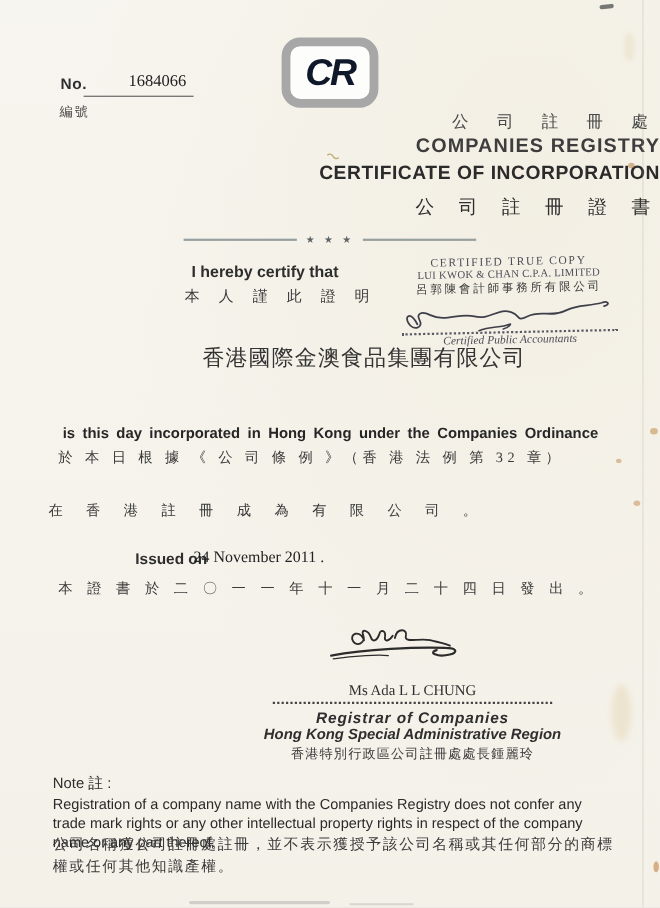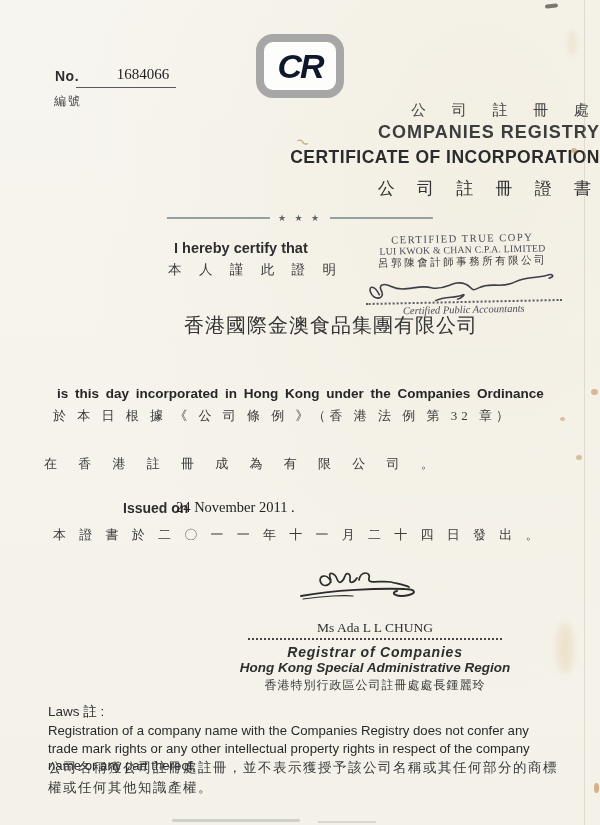--- a/index.html
+++ b/index.html
@@ -145,21 +145,21 @@
     <path d="M66 22 C68 12 78 14 76 20 C74 27 88 22 98 24 C106 26 112 27 116 29" fill="none" stroke="#2c2c2c" stroke-width="1.7" stroke-linecap="round"></path>
     <path d="M8 38 C40 32 86 30 112 31 C122 31 124 35 116 37 C104 40 96 35 104 33" fill="none" stroke="#2c2c2c" stroke-width="2" stroke-linecap="round"></path>
     <path d="M10 41 C30 38 52 37 60 38" fill="none" stroke="#2c2c2c" stroke-width="1.2" stroke-linecap="round"></path>
   </svg>
   <div class="abs serif reg-name">Ms Ada L L CHUNG</div>
   <div class="abs reg-dots"></div>
   <div class="abs reg-title">Registrar of Companies</div>
   <div class="abs reg-region">Hong Kong Special Administrative Region</div>
   <div class="abs cjk reg-zh">香港特別行政區公司註冊處處長鍾麗玲</div>
 
-  <div class="abs note-label">Laws 註 :</div>
+  <div class="abs note-label">Note 註 :</div>
   <div class="abs note-en">Registration of a company name with the Companies Registry does not confer any trade mark rights or any other intellectual property rights in respect of the company name or any part thereof.</div>
   <div class="abs cjk note-zh">公司名稱獲公司註冊處註冊，並不表示獲授予該公司名稱或其任何部分的商標權或任何其他知識產權。</div>
 
   <div class="crease"></div>
   <div class="corner-dash"></div>
   <div class="squiggle">〜</div>
   <div class="stain" style="left:571px; top:148px; width:6px; height:5px; background:#b5803f; opacity:.55;"></div>
   <div class="stain" style="left:591px; top:389px; width:7px; height:6px; background:#c08a49; opacity:.55;"></div>
   <div class="stain" style="left:560px; top:417px; width:5px; height:4px; background:#b5803f; opacity:.45;"></div>
   <div class="stain" style="left:576px; top:455px; width:6px; height:5px; background:#c08a49; opacity:.5;"></div>

